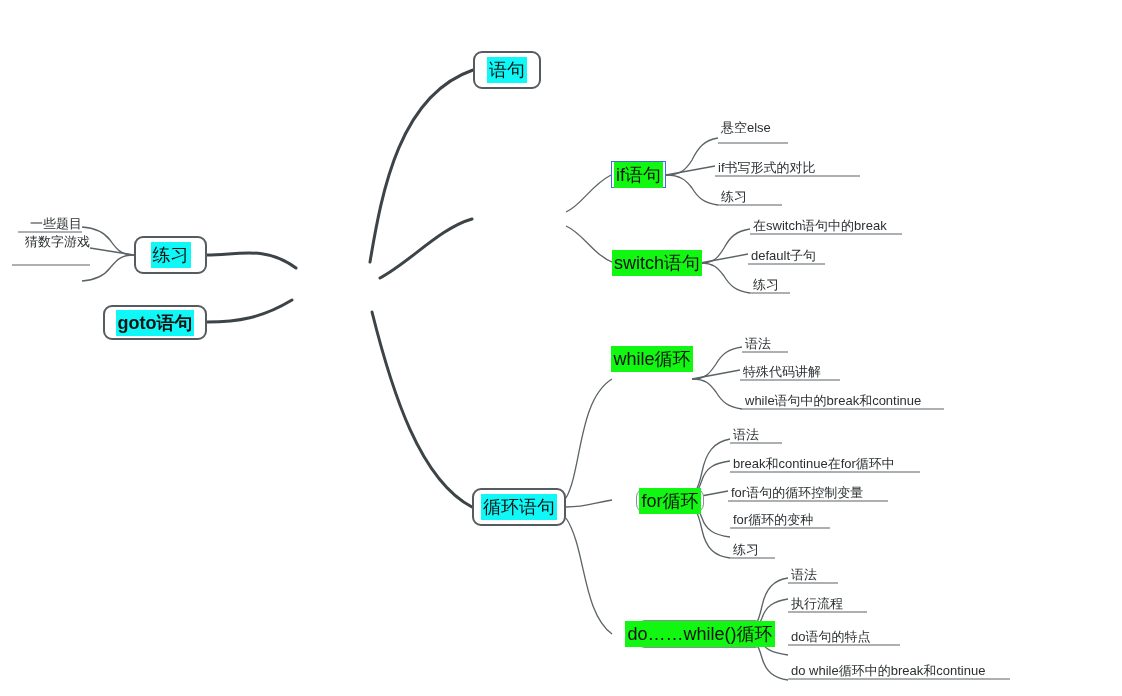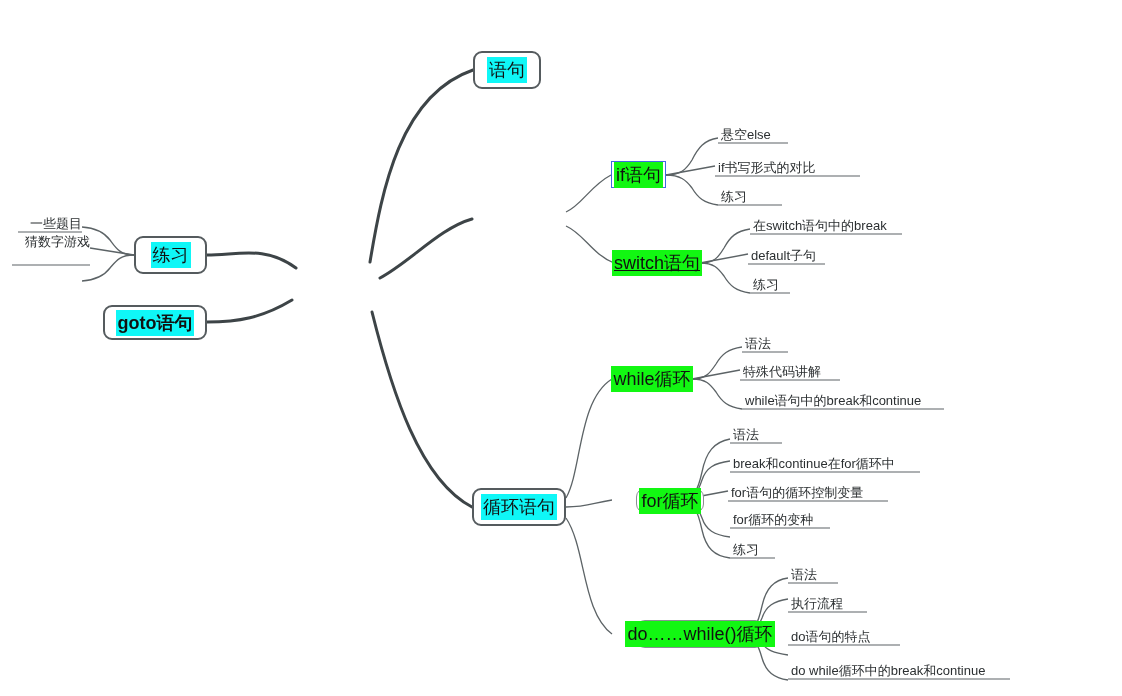--- a/index.html
+++ b/index.html
@@ -153,44 +153,44 @@
   </div>
 
   <div class="node boxed" style="left:103px;top:305px;width:104px;height:35px;">
     <span class="hl-cyan bold">goto语句</span>
   </div>
 
   <div class="node boxed blue" style="left:611px;top:161px;width:55px;height:27px;">
     <span class="hl-green">if语句</span>
   </div>
 
-  <div class="node boxed blue" style="left:614px;top:250px;width:86px;height:26px;text-decoration:underline;">
+  <div class="node boxed blue" style="left:614px;top:250px;width:86px;height:26px;">
     <span class="hl-green">switch语句</span>
   </div>
 
-  <div class="node boxed dark-square" style="left:612px;top:366px;width:80px;height:26px;">
+  <div class="node boxed dark-square" style="left:612px;top:346px;width:80px;height:26px;">
     <span class="hl-green">while循环</span>
   </div>
 
   <div class="node boxed round-gray" style="left:612px;top:488px;width:68px;height:25px;">
     <span class="hl-green">for循环</span>
   </div>
 
   <div class="node boxed round-gray" style="left:612px;top:620px;width:128px;height:28px;">
     <span class="hl-green">do……while()循环</span>
   </div>
 
   <div class="node leaf left" style="left:0px;top:214px;width:82px;height:18px;">
     <span>一些题目</span>
   </div>
   <div class="node leaf left" style="left:0px;top:232px;width:90px;height:18px;">
     <span>猜数字游戏</span>
   </div>
 
-  <div class="node leaf right" style="left:721px;top:125px;width:120px;height:18px;">
+  <div class="node leaf right" style="left:721px;top:118px;width:120px;height:18px;">
     <span>悬空else</span>
   </div>
   <div class="node leaf right" style="left:718px;top:158px;width:160px;height:18px;">
     <span>if书写形式的对比</span>
   </div>
   <div class="node leaf right" style="left:721px;top:187px;width:90px;height:18px;">
     <span>练习</span>
   </div>
 
   <div class="node leaf right" style="left:753px;top:216px;width:180px;height:18px;">

